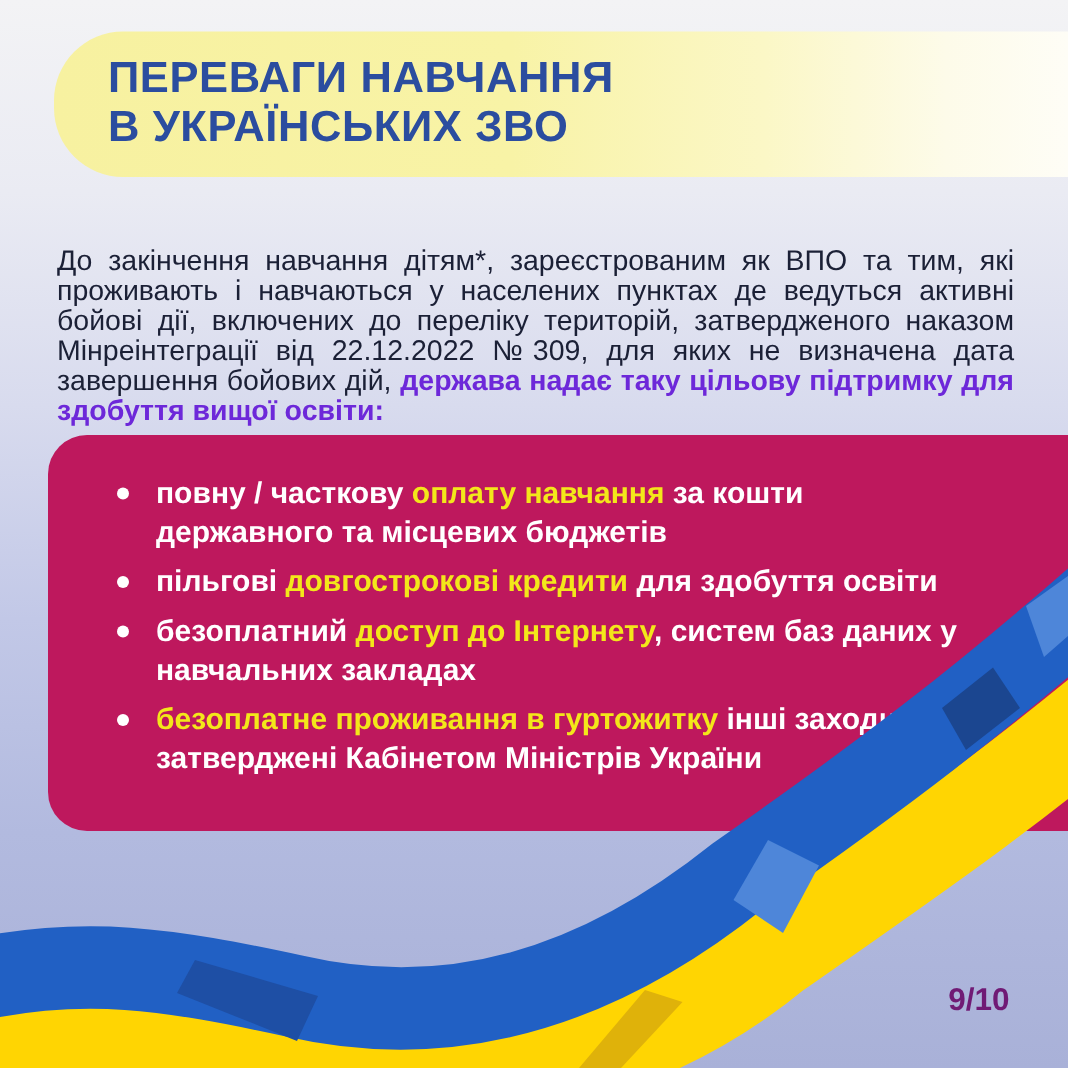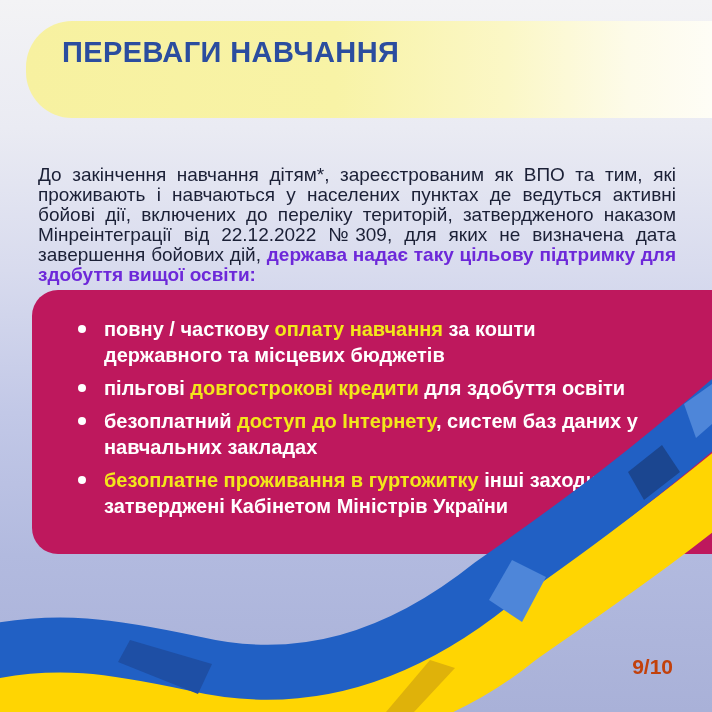--- a/index.html
+++ b/index.html
@@ -5,21 +5,21 @@
   html,body{margin:0;padding:0;}
   body{
     width:712px;height:712px;position:relative;overflow:hidden;
     font-family:"Liberation Sans", sans-serif;
     background:linear-gradient(180deg,#f3f3f5 0%,#eaebf3 18%,#d8dbee 38%,#c2c8e7 58%,#b2badf 78%,#a9b1d8 100%);
   }
   .stage{position:absolute;inset:0;}
 
   
   .banner{
-    position:absolute;left:26px;top:21px;right:0;height:97px;
+    position:absolute;left:36px;top:21px;right:0;height:97px;
     border-radius:46px 0 0 46px;
     background:linear-gradient(90deg,#f7f1a0 0%,#f8f3a6 45%,#fbf7c6 70%,#fdfbe9 88%,#fefdf6 100%);
     z-index:2;
   }
   .banner h1{
     margin:0;padding:15px 10px 0 36px;
     font-size:29px;line-height:33px;font-weight:800;letter-spacing:.4px;
     color:#2b4d9f;
   }
 
@@ -48,34 +48,34 @@
 
   
   .footnote{
     position:absolute;left:52px;top:581px;z-index:2;
     font-size:16px;color:#1c2238;letter-spacing:.2px;
   }
 
   
   .pagenum{
     position:absolute;right:39px;top:655px;z-index:2;
-    font-size:21px;font-weight:700;color:#c2410c;
+    font-size:21px;font-weight:700;color:#701a75;
   }
 
   
   svg.ribbon{position:absolute;inset:0;z-index:6;pointer-events:none;}
 </style>
 </head>
 <body>
 
 <div class="stage">
 
   <div class="banner">
     <h1><span>ПЕРЕВАГИ НАВЧАННЯ</span><br>
-    </h1>
+    <span>В УКРАЇНСЬКИХ ЗВО</span></h1>
   </div>
 
   <p class="intro"><span>До закінчення навчання дітям*, зареєстрованим як ВПО та тим, які проживають і навчаються у населених пунктах де ведуться активні бойові дії, включених до переліку територій, затвердженого наказом Мінреінтеграції від 22.12.2022 №309, для яких не визначена дата завершення бойових дій, </span><strong>держава надає таку цільову підтримку для здобуття вищої освіти:</strong></p>
 
   <div class="card">
     <ul>
       <li><span>повну / часткову </span><span class="hl">оплату навчання</span><span> за кошти  державного та місцевих бюджетів</span></li>
       <li><span>пільгові </span><span class="hl">довгострокові кредити</span><span> для здобуття освіти</span></li>
       <li><span>безоплатний </span><span class="hl">доступ до Інтернету</span><span>, систем баз даних у навчальних закладах</span></li>
       <li><span></span><span class="hl">безоплатне проживання в гуртожитку</span><span> інші заходи, затверджені Кабінетом Міністрів України</span></li>

